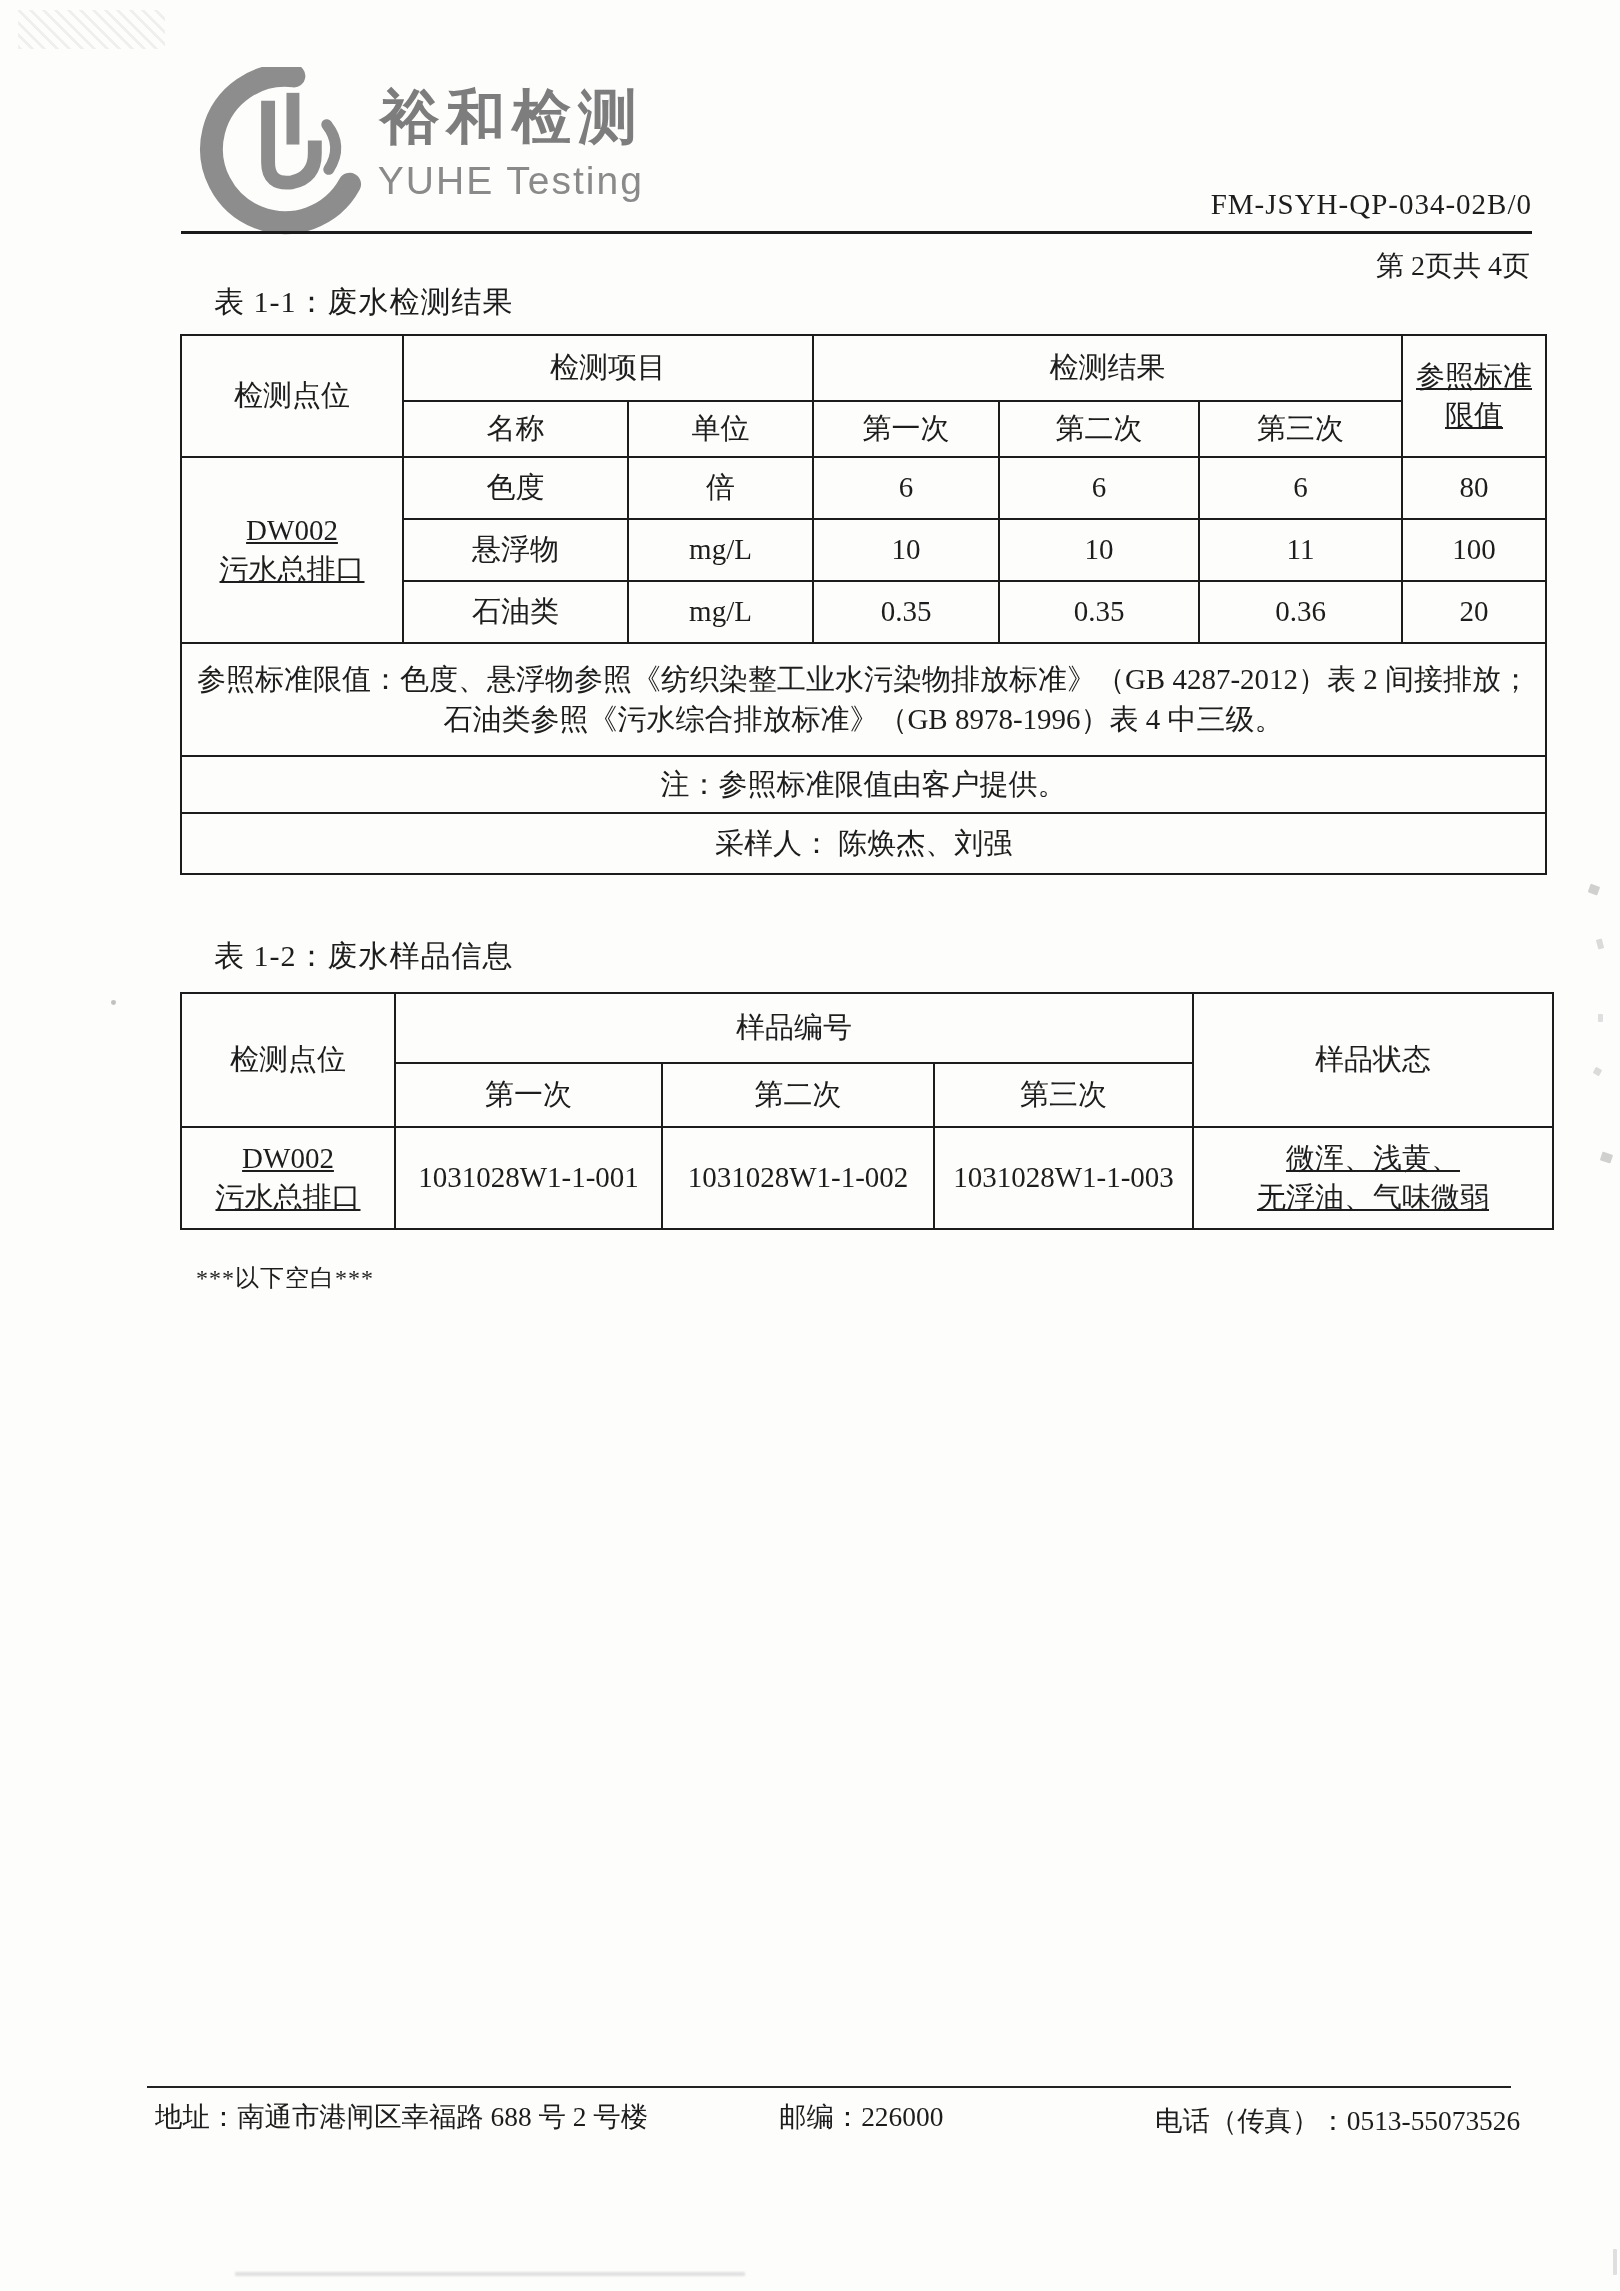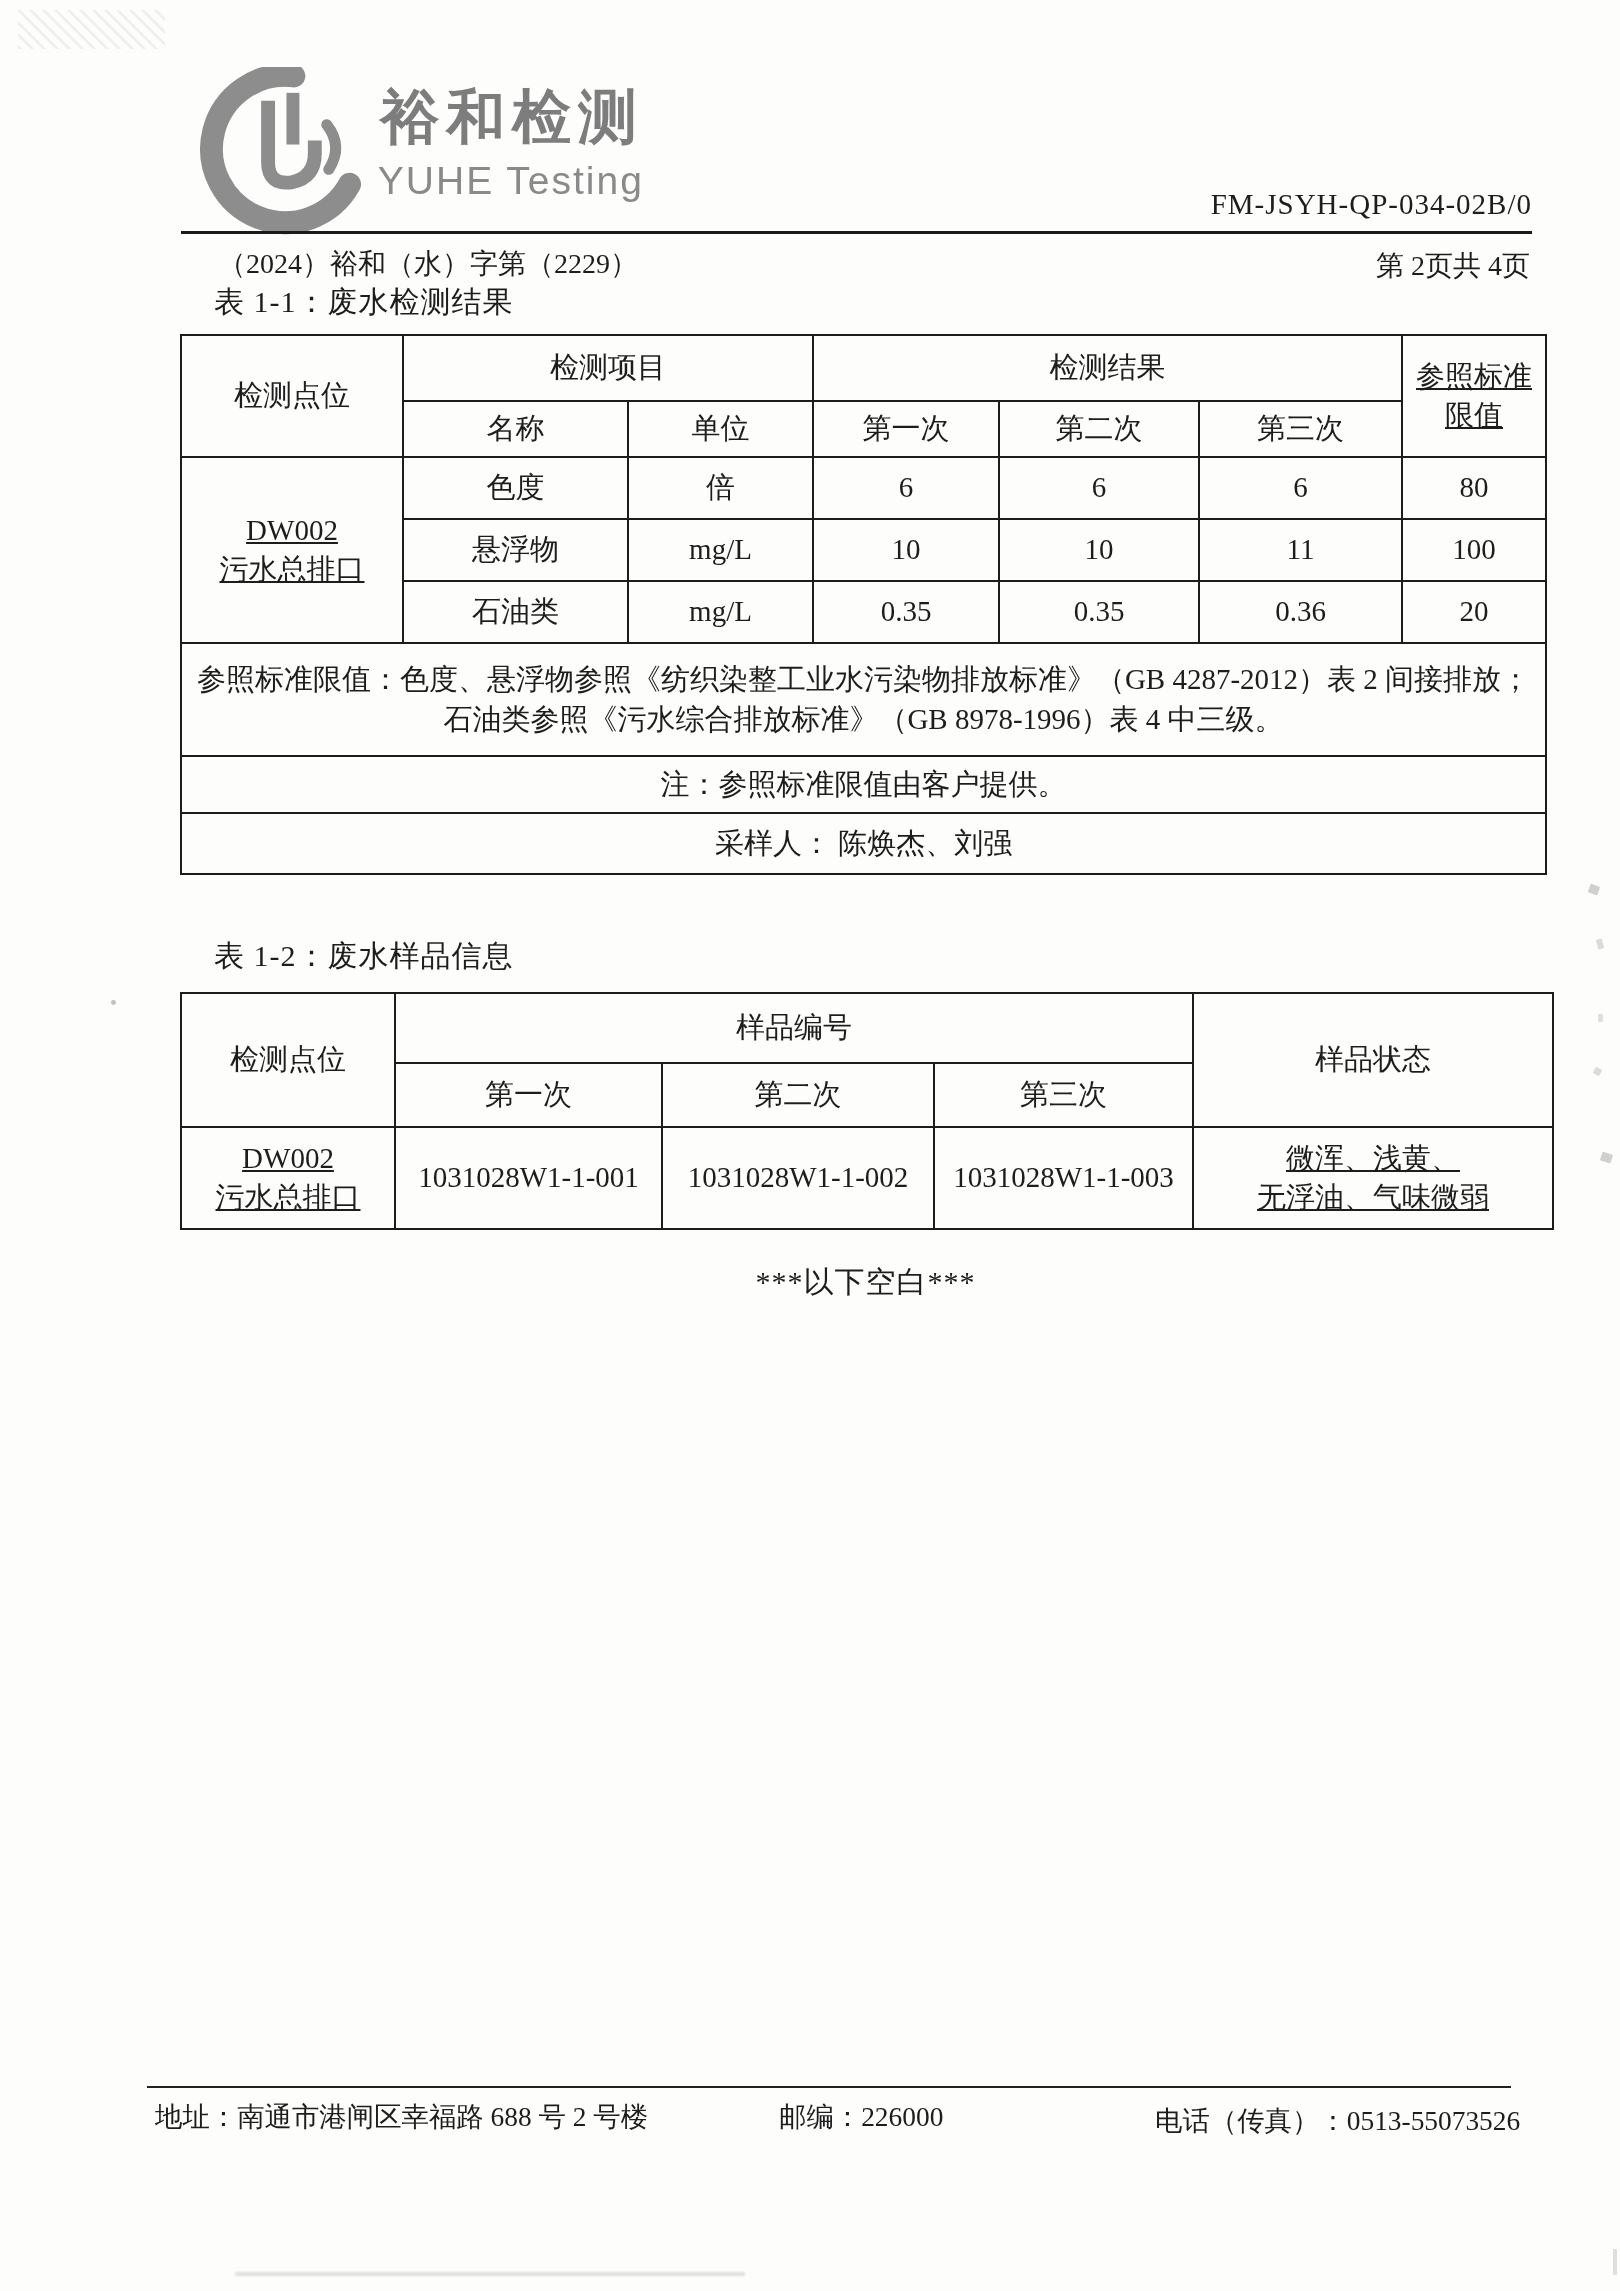--- a/index.html
+++ b/index.html
@@ -39,21 +39,21 @@
   .t2{position:absolute;left:180px;top:992px;width:1370px;border:2.9px solid #151515;}
   td.left{text-align:left;padding-left:15.7px;padding-right:15.7px;}
   td.note-cell{line-height:1.95;font-size:28px;}
   .two-line span{display:block;text-decoration:underline;}
   .loose{line-height:2.0;}
   tr.h1{height:66px;} tr.h2{height:56px;}
   tr.d{height:62px;}
   tr.noter{height:113px;} tr.zhur{height:57px;} tr.sampr{height:61px;padding-left:44px;}
   tr.s1{height:70px;} tr.s2{height:64px;} tr.s3{height:102px;}
   
-  .blank-note{position:absolute;left:180px;top:1262px;width:1371px;text-align:center;font-size:30px;letter-spacing:1px;}
+  .blank-note{position:absolute;left:196px;top:1262px;width:1371px;text-align:left;font-size:24px;letter-spacing:1px;}
   .foot-rule{position:absolute;left:147px;top:2086px;width:1364px;height:2px;background:#222;}
   .footer{position:absolute;left:0;top:2099px;width:1620px;font-size:27.4px;}
   .foot-address{position:absolute;left:155px;top:0;}
   .foot-post{position:absolute;left:779px;top:0;}
   .foot-phone{position:absolute;left:1155px;top:3.9px;}
   
   .artifact{position:absolute;background:#9a9a9a;opacity:.45;border-radius:1px;}
   .smudge{position:absolute;left:235px;top:2272px;width:510px;height:3.9px;background:#c9c9c9;opacity:.55;filter:blur(1px);}
   .speck{position:absolute;background:#d7d7d7;opacity:.6;}
 </style>
@@ -72,21 +72,20 @@
       </g>
     </svg>
     <div class="logo-text">
       <div class="logo-cn">裕和检测</div>
       <div class="logo-en">YUHE Testing</div>
     </div>
   </div>
 
   <div class="form-code">FM-JSYH-QP-034-02B/0</div>
   <div class="head-rule"></div>
-  <div class="doc-number">（2024）裕和（水）字第（2229）</div>
   <div class="page-indicator">第 2页共 4页</div>
 
   <div class="tbl-title title-1">表 1-1：废水检测结果</div>
 
   <table class="doc t1">
     <colgroup>
       <col style="width:222px">
         <col style="width:225px">
         <col style="width:185px">
       <col style="width:186px">

